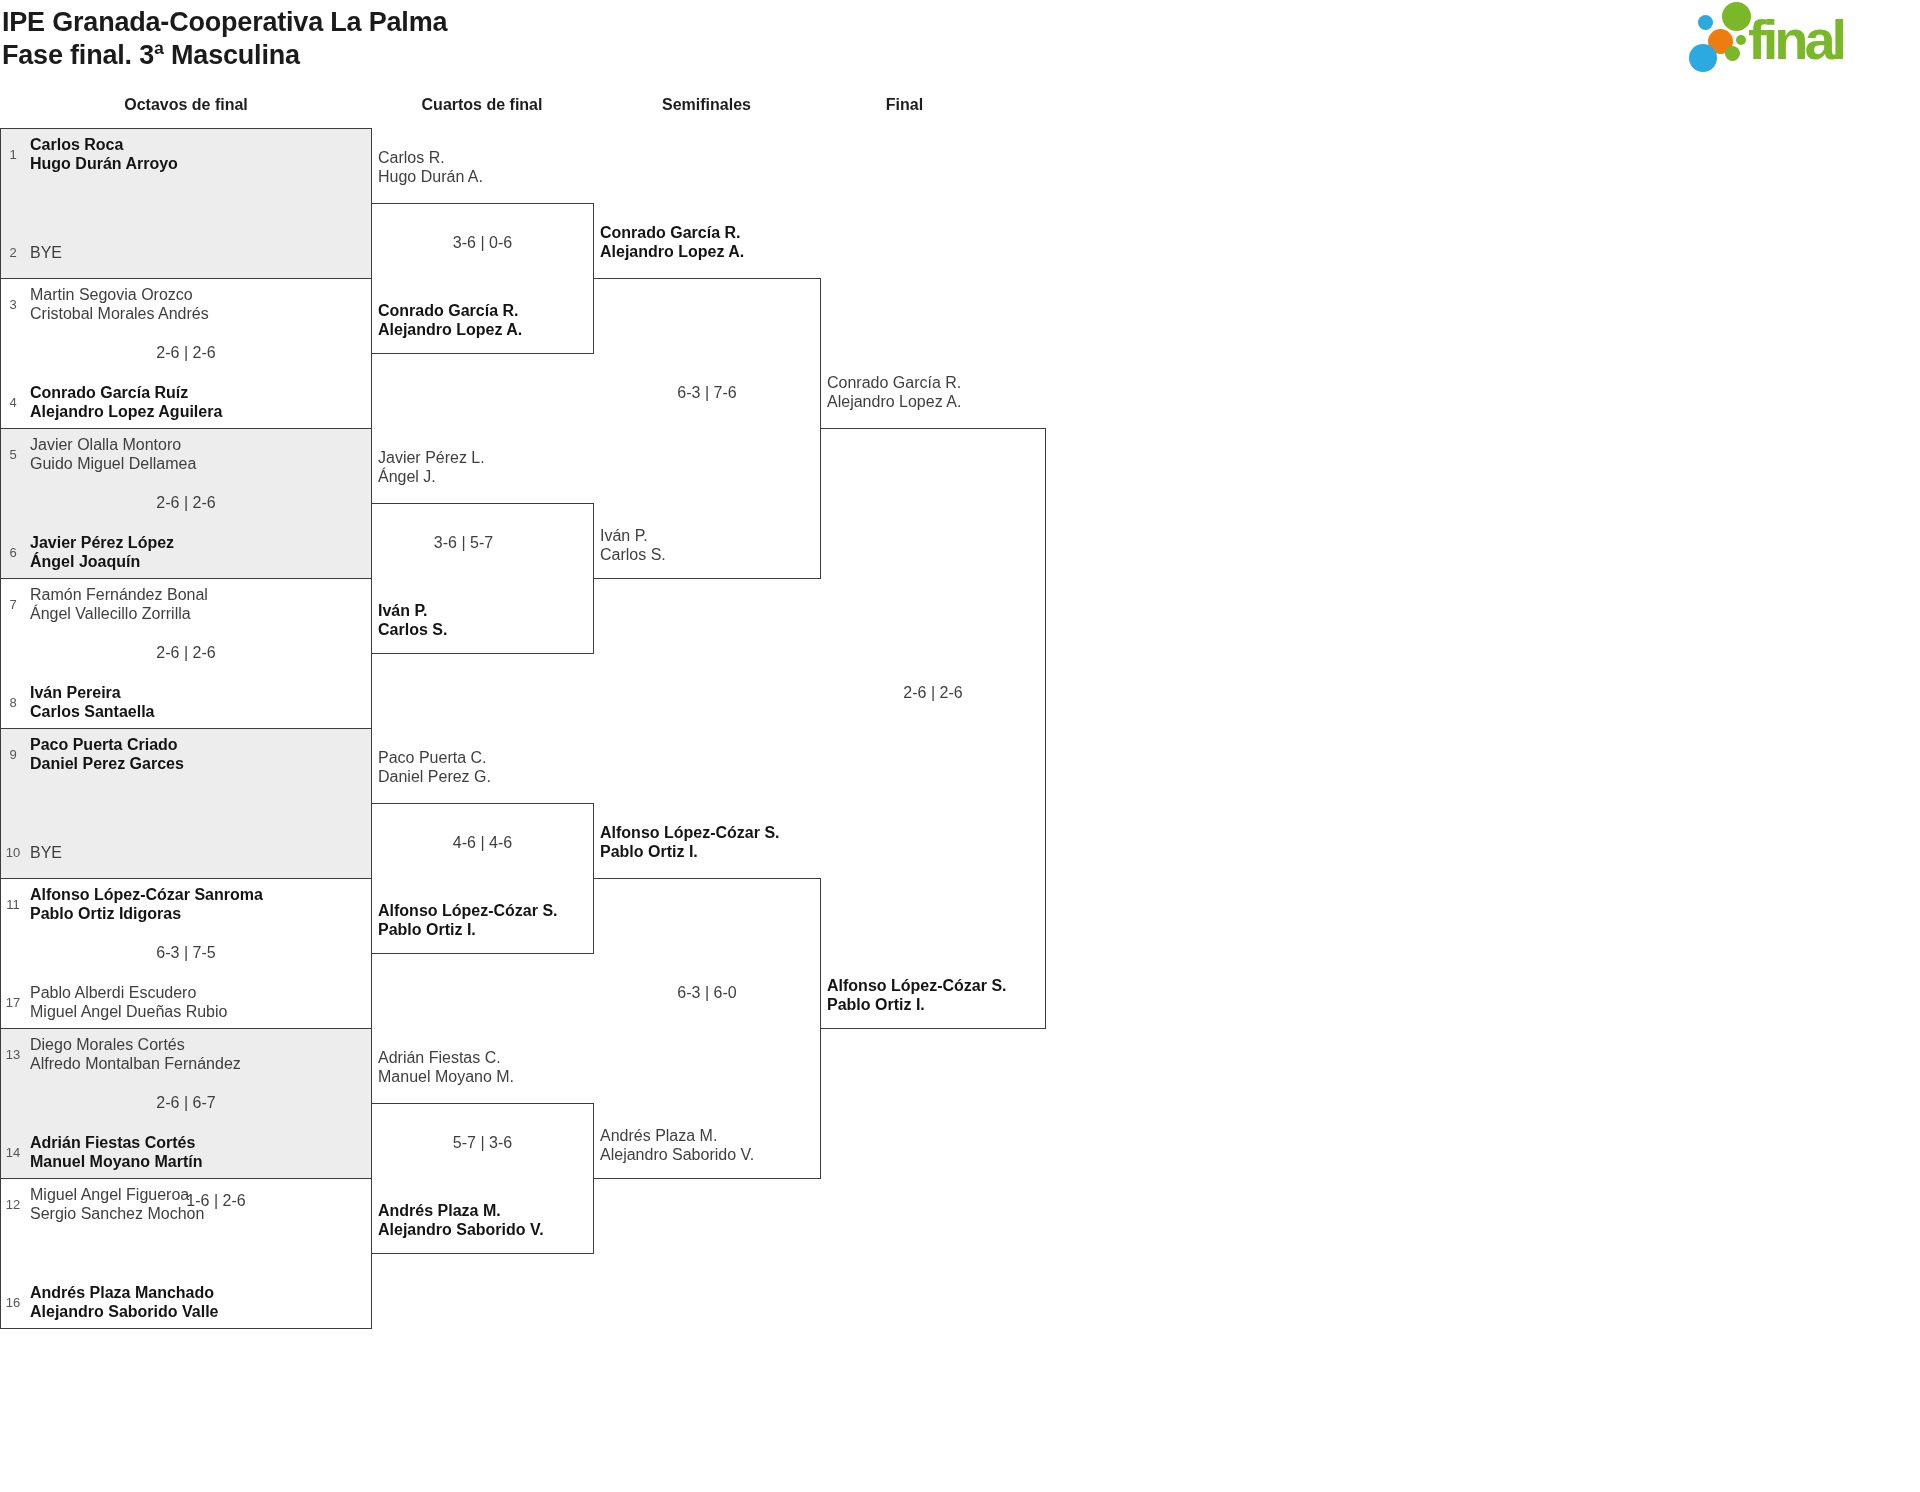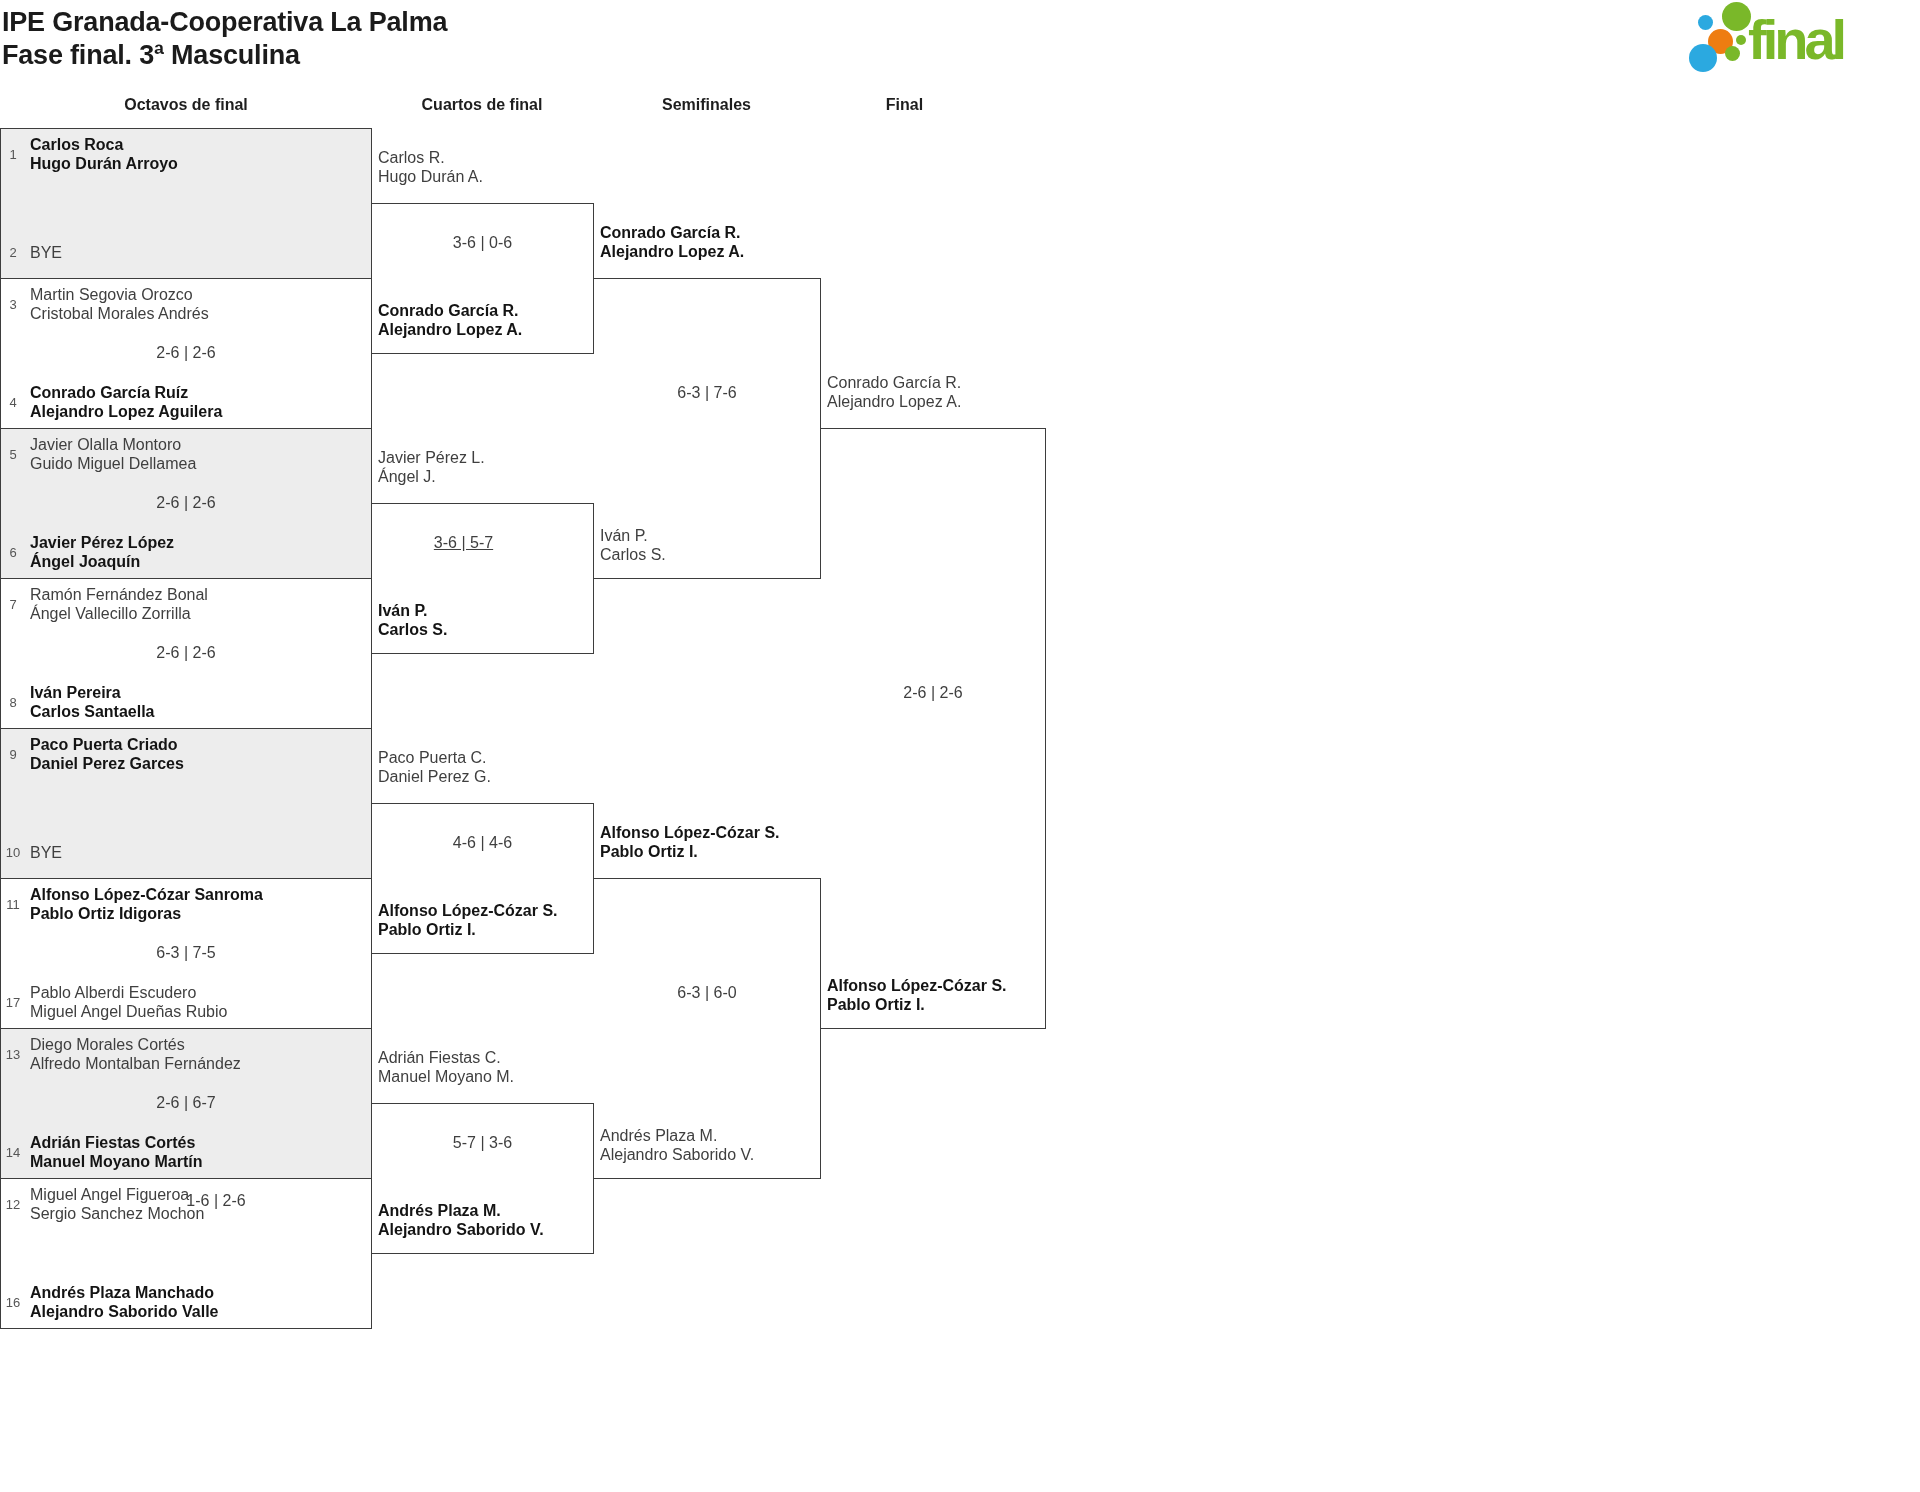--- a/index.html
+++ b/index.html
@@ -155,21 +155,21 @@
     <div class="abs score" style="left: 371px; top: 232.5px; width: 223px;">3-6 | 0-6</div>
     <div class="abs team win" style="left: 378px; top: 301px;">
       <div class="tline">Conrado García R.</div>
       <div class="tline">Alejandro Lopez A.</div>
     </div>
     <div class="abs rbox" style="left: 371px; top: 503px; width: 223px; height: 151px;"></div>
     <div class="abs team" style="left: 378px; top: 448px;">
       <div class="tline">Javier Pérez L.</div>
       <div class="tline">Ángel J.</div>
     </div>
-    <div class="abs score" style="left: 371px; top: 532.5px; width: 185px; text-decoration: underline;">3-6 | 5-7</div>
+    <div class="abs score" style="left: 371px; top: 532.5px; width: 185px;">3-6 | 5-7</div>
     <div class="abs team win" style="left: 378px; top: 601px;">
       <div class="tline">Iván P.</div>
       <div class="tline">Carlos S.</div>
     </div>
     <div class="abs rbox" style="left: 371px; top: 803px; width: 223px; height: 151px;"></div>
     <div class="abs team" style="left: 378px; top: 748px;">
       <div class="tline">Paco Puerta C.</div>
       <div class="tline">Daniel Perez G.</div>
     </div>
     <div class="abs score" style="left: 371px; top: 832.5px; width: 223px;">4-6 | 4-6</div>

